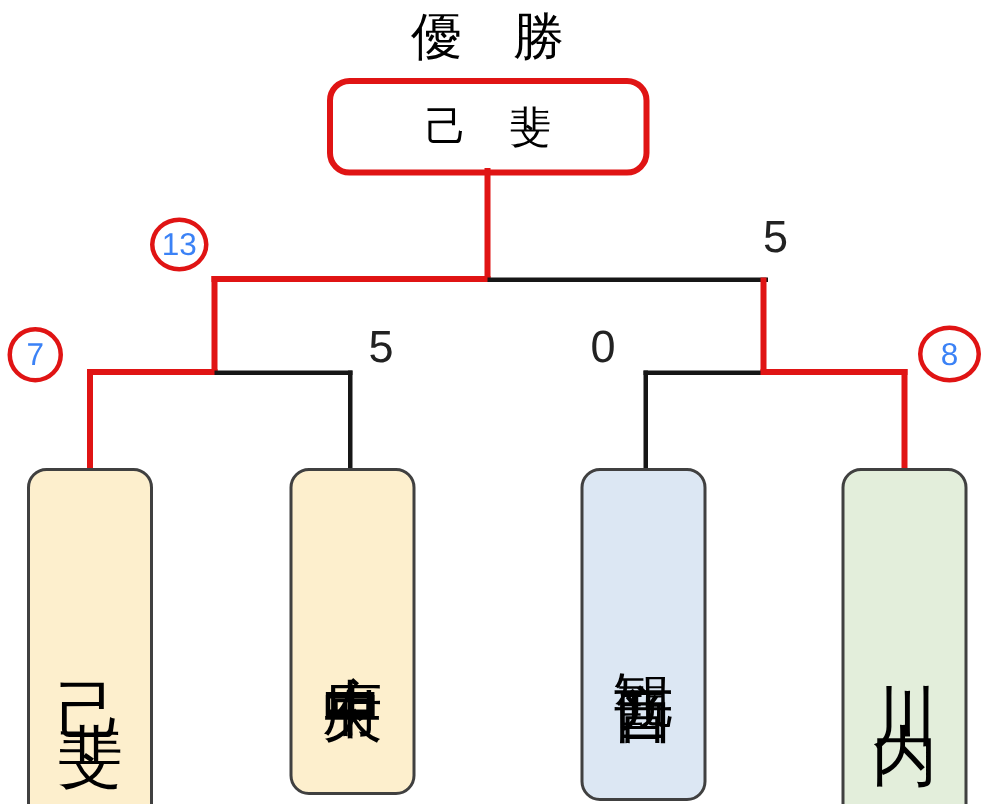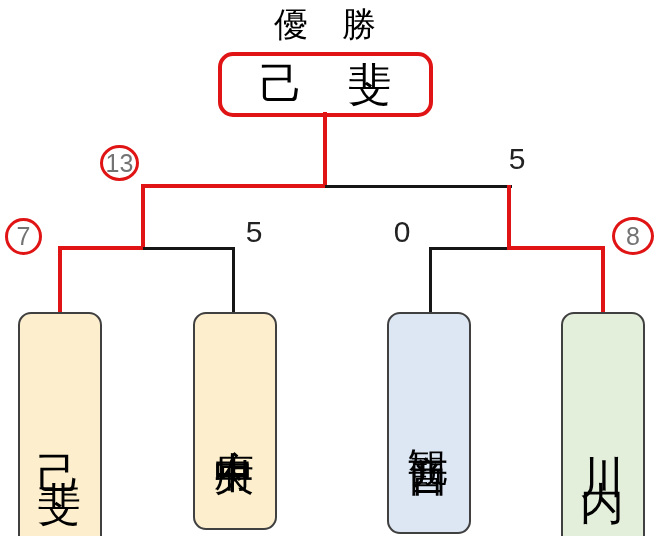--- a/index.html
+++ b/index.html
@@ -6,26 +6,26 @@
   .canvas{position:relative;width:670px;height:536px;background:#ffffff;
           font-family:"DejaVu Serif",serif;overflow:hidden;}
   .line{position:absolute;}
   .red{background:#E01414;}
   .blk{background:#161616;}
   .title{position:absolute;left:0;top:2px;width:650px;text-align:center;
          font-size:34px;color:#000;}
   .champ{position:absolute;left:218px;top:52px;width:207px;height:57px;
          background:#fff;border:4px solid #E01414;border-radius:15px;
          display:flex;align-items:center;justify-content:center;
-         font-size:44px;color:#000;}
+         font-size:28px;color:#000;}
   .score{position:absolute;font-family:"Liberation Sans",sans-serif;
          color:#222;font-size:30px;line-height:1;text-align:center;width:28px;}
   .circle{position:absolute;background:#fff;border:3px solid #E01414;
           border-radius:50%;display:flex;align-items:center;justify-content:center;
-          font-family:"Liberation Sans",sans-serif;font-size:25px;color:#737373;
+          font-family:"Liberation Sans",sans-serif;font-size:21px;color:#3b82f6;
           line-height:1;}
   .team{position:absolute;top:312px;height:212px;width:80px;
         border:2px solid #404040;border-radius:13px;
         display:flex;align-items:center;justify-content:center;
         writing-mode:vertical-rl;text-orientation:upright;color:#000;}
   .t1{left:18px;background:#FDEFCD;font-size:44px;letter-spacing:26px;padding-top:26px;}
   .t2{left:193px;background:#FDEFCD;font-size:40px;letter-spacing:2px;padding-top:2px;}
   .t3{left:387px;background:#DCE7F3;font-size:40px;letter-spacing:6px;padding-top:6px;}
   .t4{left:561px;background:#E3EEDB;font-size:44px;letter-spacing:26px;padding-top:26px;}
 </style>

